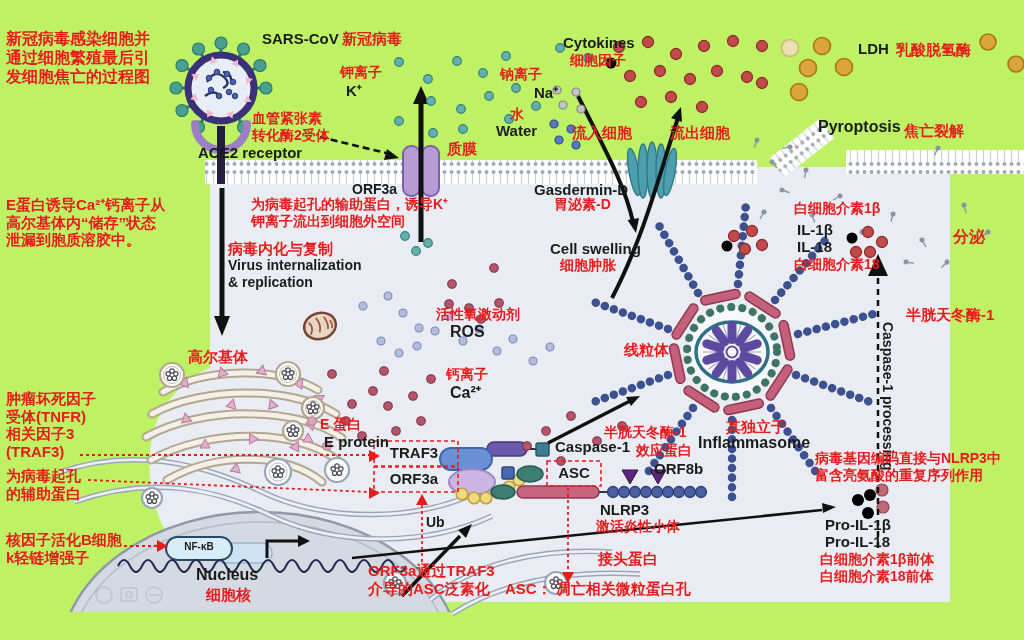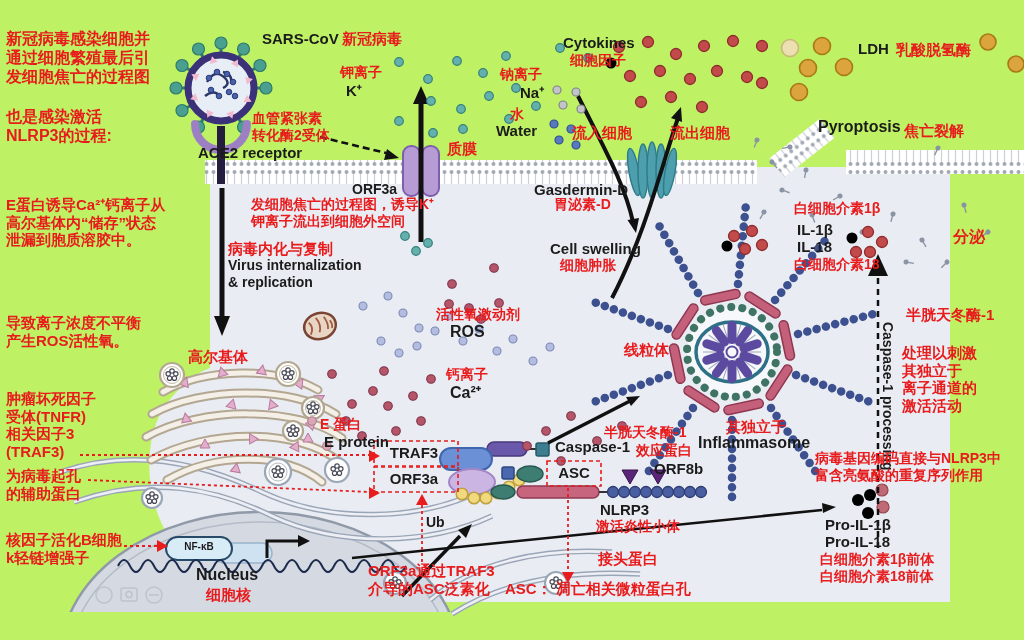--- a/index.html
+++ b/index.html
@@ -541,49 +541,45 @@
     <rect x="121" y="588" width="16" height="13" rx="2"></rect>
         <circle cx="129" cy="594.5" r="3"></circle>
     <circle cx="154" cy="595" r="8"></circle>
         <line x1="149" y1="595" x2="159" y2="595"></line>
   </g>
 </svg>
 
 <div class="lbl red s16" style="left:6px;top:30px">新冠病毒感染细胞并
 通过细胞繁殖最后引
 发细胞焦亡的过程图</div>
-<div class="lbl red s16" style="left:6px;top:108px">也是感染激活
-NLRP3的过程:</div>
 <div class="lbl red s15" style="left:6px;top:196px">E蛋白诱导Ca²⁺钙离子从
 高尔基体内“储存”状态
 泄漏到胞质溶胶中。</div>
-<div class="lbl red s15" style="left:6px;top:314px">导致离子浓度不平衡
-产生ROS活性氧。</div>
 <div class="lbl red s15" style="left:6px;top:390px">肿瘤坏死因子
 受体(TNFR)
 相关因子3
 (TRAF3)</div>
 <div class="lbl red s15" style="left:6px;top:531px">核因子活化B细胞
 k轻链增强子</div>
 <div class="lbl red s15" style="left:6px;top:467px">为病毒起孔
 的辅助蛋白</div>
 
 <div class="lbl blk s15" style="left:262px;top:30px">SARS-CoV</div>
 <div class="lbl red s15" style="left:342px;top:30px">新冠病毒</div>
 <div class="lbl red s14" style="left:340px;top:64px">钾离子</div>
 <div class="lbl blk s15" style="left:346px;top:82px">K⁺</div>
 <div class="lbl red s14" style="left:252px;top:110px">血管紧张素
 转化酶2受体</div>
 <div class="lbl blk s15" style="left:198px;top:144px">ACE2 receptor</div>
 <div class="lbl red s15" style="left:447px;top:140px">质膜</div>
 <div class="lbl blk s14" style="left:352px;top:181px">ORF3a</div>
-<div class="lbl red s14" style="left:251px;top:196px">发细胞焦亡的过程图，诱导K⁺
+<div class="lbl red s14" style="left:251px;top:196px">为病毒起孔的输助蛋白，诱导K⁺
 钾离子流出到细胞外空间</div>
 <div class="lbl red s14" style="left:500px;top:66px">钠离子</div>
-<div class="lbl blk s15" style="left:520px;top:84px">Na⁺</div>
+<div class="lbl blk s15" style="left:534px;top:84px">Na⁺</div>
 <div class="lbl red s14" style="left:510px;top:106px">水</div>
 <div class="lbl blk s15" style="left:496px;top:122px">Water</div>
 <div class="lbl blk s15" style="left:563px;top:34px">Cytokines</div>
 <div class="lbl red s14" style="left:570px;top:52px">细胞因子</div>
 <div class="lbl blk s15" style="left:858px;top:40px">LDH</div>
 <div class="lbl red s15" style="left:896px;top:41px">乳酸脱氢酶</div>
 <div class="lbl blk s16" style="left:818px;top:118px">Pyroptosis</div>
 <div class="lbl red s15" style="left:904px;top:122px">焦亡裂解</div>
 <div class="lbl red s15" style="left:572px;top:124px">流入细胞</div>
 <div class="lbl red s15" style="left:670px;top:124px">流出细胞</div>
@@ -606,24 +602,20 @@
 <div class="lbl red s15" style="left:726px;top:418px">其独立于</div>
 <div class="lbl blk s16" style="left:698px;top:434px">Inflammasome</div>
 
 <div class="lbl red s14" style="left:794px;top:200px">白细胞介素1β</div>
 <div class="lbl blk s15" style="left:797px;top:221px">IL-1β</div>
 <div class="lbl blk s15" style="left:797px;top:238px">IL-18</div>
 <div class="lbl red s14" style="left:794px;top:256px">白细胞介素18</div>
 <div class="lbl red s16" style="left:953px;top:228px">分泌</div>
 <div class="lbl blk s14 ctr rot" style="left:804px;top:388px;width:168px">Caspase-1 processing</div>
 <div class="lbl red s15" style="left:906px;top:306px">半胱天冬酶-1</div>
-<div class="lbl red s15" style="left:902px;top:344px">处理以刺激
-其独立于
-离子通道的
-激活活动</div>
 
 <div class="lbl red s14" style="left:604px;top:424px">半胱天冬酶-1</div>
 <div class="lbl red s14" style="left:636px;top:442px">效应蛋白</div>
 <div class="lbl blk s15" style="left:555px;top:438px">Caspase-1</div>
 <div class="lbl blk s15 ctr" style="left:374px;top:444px;width:80px">TRAF3</div>
 <div class="lbl blk s15 ctr" style="left:374px;top:470px;width:80px">ORF3a</div>
 <div class="lbl blk s14" style="left:426px;top:514px">Ub</div>
 <div class="lbl blk s15 ctr" style="left:547px;top:464px;width:54px">ASC</div>
 <div class="lbl blk s15" style="left:654px;top:460px">ORF8b</div>
 <div class="lbl blk s15" style="left:600px;top:501px">NLRP3</div>

